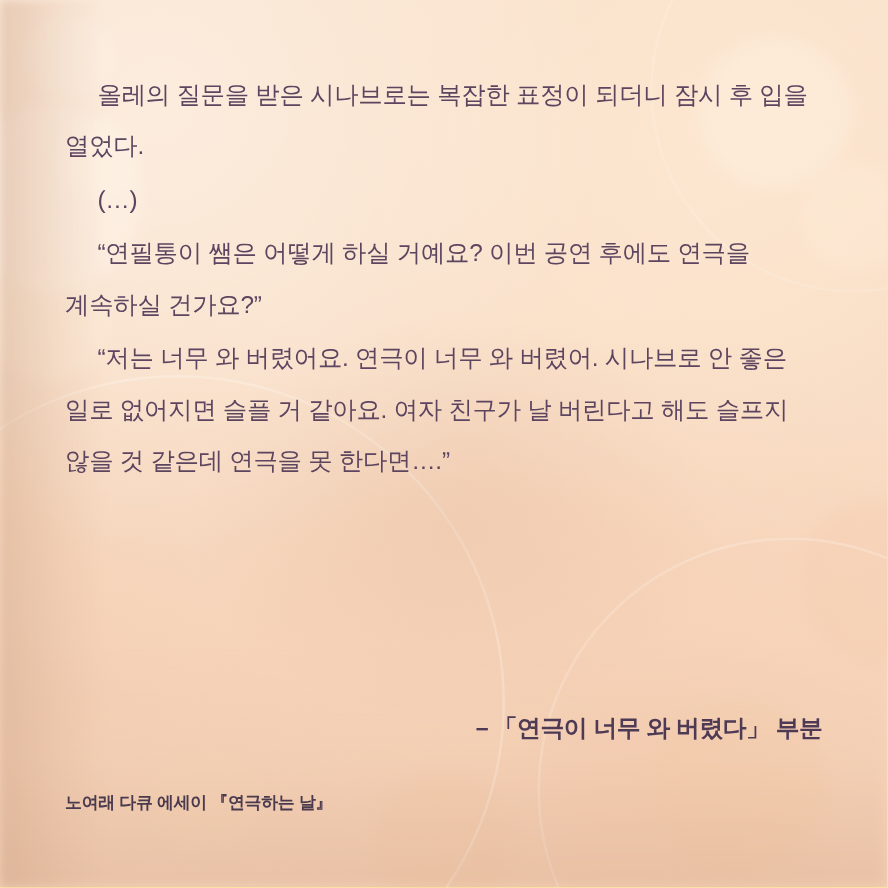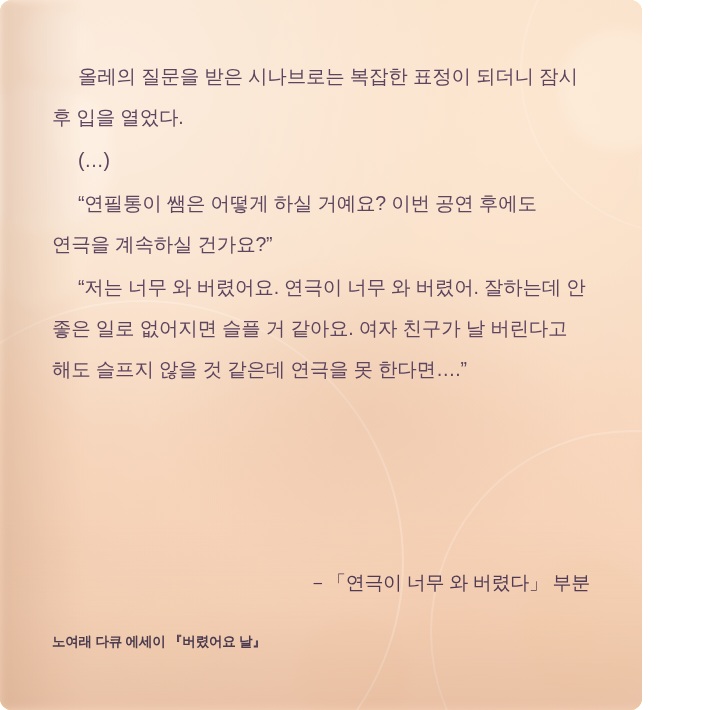--- a/index.html
+++ b/index.html
@@ -8,25 +8,24 @@
   }
   body {
     width: 710px;
     height: 710px;
     font-family: "Liberation Sans", sans-serif;
     overflow: hidden;
   }
 
   #card {
     position: relative;
-    width: 642px;
+    width: 710px;
     height: 710px;
     overflow: hidden;
     background: #fde047;
-    border-radius: 12px;
   }
 
   
   .bg-base {
     position: absolute;
     inset: 0;
     background:
       linear-gradient(160deg, #f7e0cb 0%, #f7dcc5 35%, #f5d2b8 60%, #f3c9ad 100%);
   }
   .bg-tint {
@@ -106,21 +105,21 @@
     text-indent: 26px;
     text-align: left;
     word-break: keep-all;
   }
 
   .attribution {
     position: absolute;
     right: 52px;
     top: 570px;
     font-size: 19px;
-    font-weight: normal;
+    font-weight: bold;
     color: #4e3a55;
     letter-spacing: -0.3px;
   }
 
   .source {
     position: absolute;
     left: 52px;
     top: 633px;
     font-size: 13.5px;
     font-weight: bold;
@@ -154,19 +153,19 @@
   <div class="dark-left"></div>
   <div class="dark-bottom"></div>
   <div class="dark-blob"></div>
 
   <div class="wash"></div>
 
   <div class="content">
     <p class="para">올레의 질문을 받은 시나브로는 복잡한 표정이 되더니 잠시 후 입을 열었다.</p>
     <p class="para">(…)</p>
     <p class="para">“연필통이 쌤은 어떻게 하실 거예요? 이번 공연 후에도 연극을 계속하실 건가요?”</p>
-    <p class="para">“저는 너무 와 버렸어요. 연극이 너무 와 버렸어. 잘하는데 안 좋은 일로 없어지면 슬플 거 같아요. 여자 친구가 날 버린다고 해도 슬프지 않을 것 같은데 연극을 못 한다면….”</p>
+    <p class="para">“저는 너무 와 버렸어요. 연극이 너무 와 버렸어. 시나브로 안 좋은 일로 없어지면 슬플 거 같아요. 여자 친구가 날 버린다고 해도 슬프지 않을 것 같은데 연극을 못 한다면….”</p>
   </div>
 
   <div class="attribution">－「연극이 너무 와 버렸다」 부분</div>
-  <div class="source">노여래 다큐 에세이 『버렸어요 날』</div>
+  <div class="source">노여래 다큐 에세이 『연극하는 날』</div>
 
 </div>
 
 </body></html>

